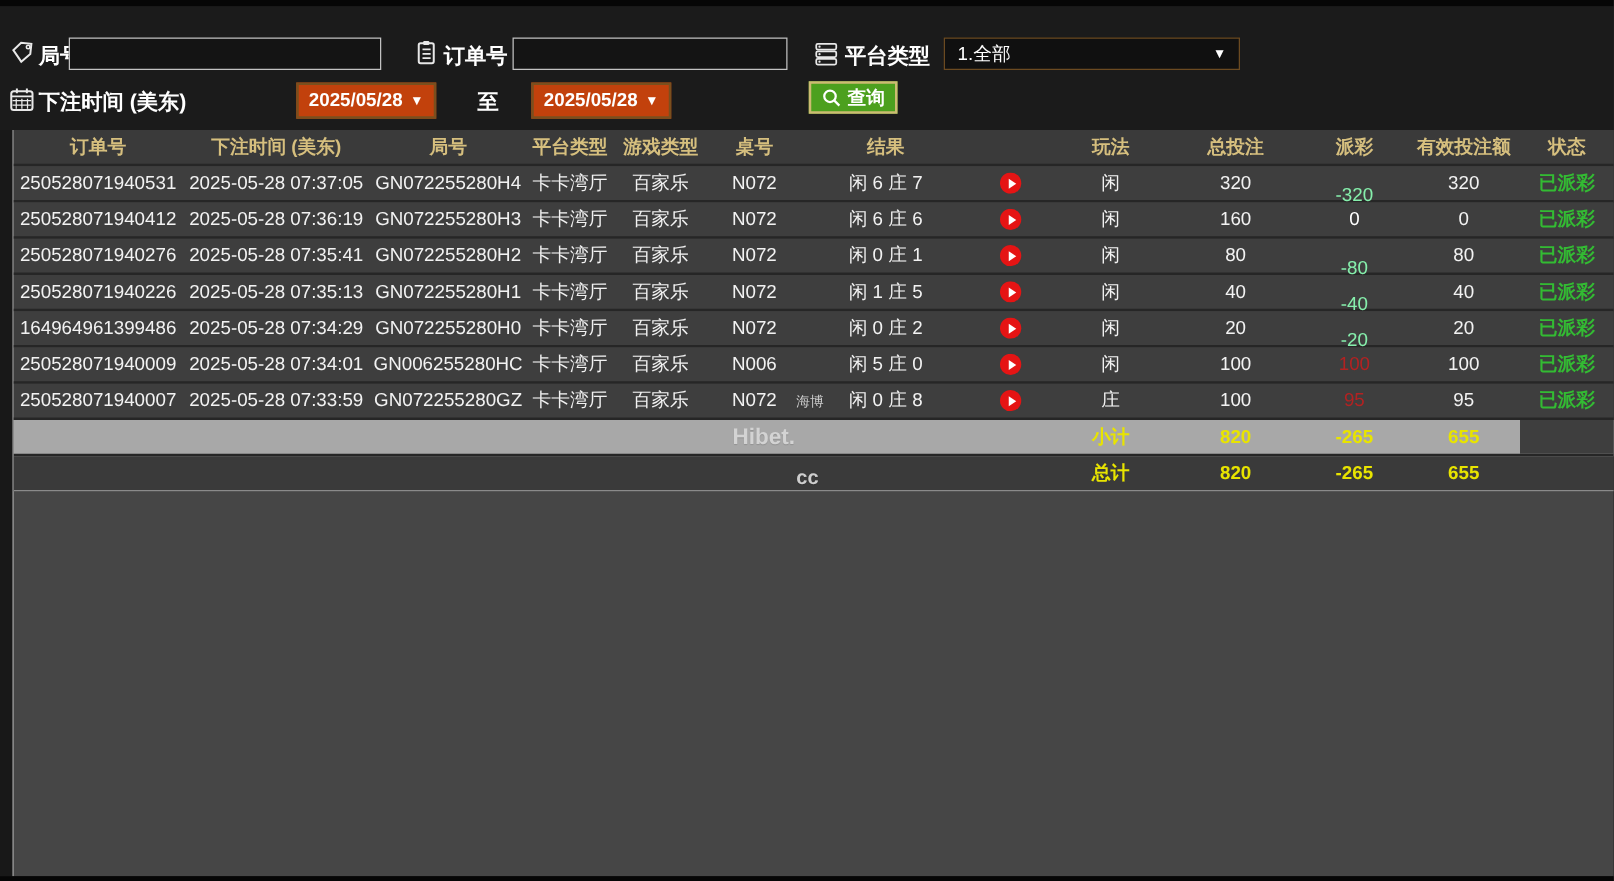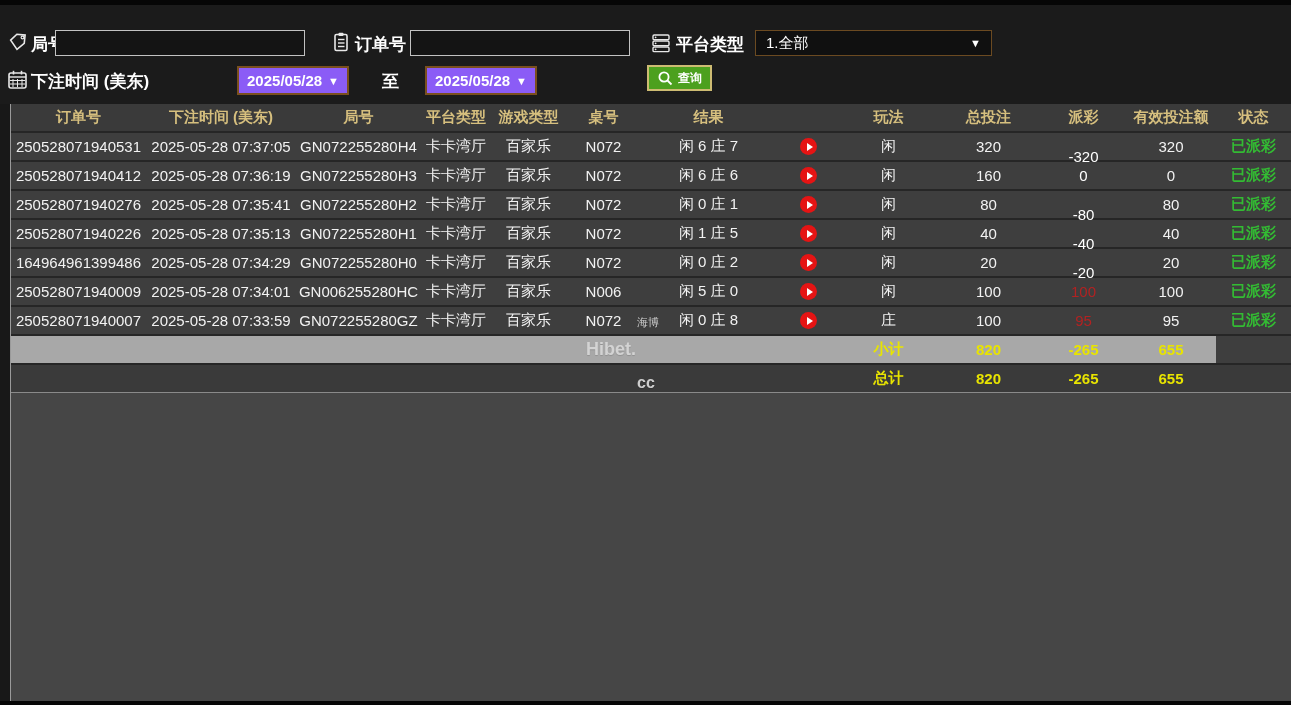--- a/index.html
+++ b/index.html
@@ -22,28 +22,28 @@
     position:absolute;height:24px;background:#141414;border:1px solid #c2c2c2;
     color:#fff;font-size:14px;padding:0 6px;outline:none;
   }
   .fselect{
     position:absolute;height:26px;background:#101010;border:1px solid #6b4a21;
     color:#fff;font-size:15px;display:flex;align-items:center;justify-content:space-between;
     padding:0 10px;box-sizing:border-box;cursor:default;
   }
   .fselect .arrow{font-size:11px;color:#fff;}
   .datebtn{
-    position:absolute;height:25px;background:#8b5cf6;border:2px solid #7a4f1e;
+    position:absolute;height:25px;background:#c2410c;border:2px solid #7a4f1e;
     color:#fff;font-weight:bold;font-size:15px;display:flex;align-items:center;
     justify-content:center;gap:6px;box-sizing:content-box;padding:0 6px;cursor:default;
   }
   .datebtn .arrow{font-size:11px;}
   .searchbtn{
     position:absolute;height:26px;background:#4ca01e;border:2px solid #cdbb72;
-    color:#fff;font-weight:bold;font-size:12px;display:flex;align-items:center;
+    color:#fff;font-weight:bold;font-size:15px;display:flex;align-items:center;
     gap:4px;padding:0 8px;cursor:pointer;
   }
 
   
   .panel{
     position:absolute;left:10px;top:104px;width:1281px;height:597px;
     background:#464646;border-left:1px solid #9a9a9a;box-sizing:border-box;
   }
   .trow{
     display:grid;
@@ -54,21 +54,21 @@
     background:#3e3e3e;
     font-size:15px;
   }
   .trow.header{background:#3a3a3a;color:#d6bf7e;font-weight:bold;height:27px;}
   .cell{text-align:center;white-space:nowrap;overflow:hidden;}
   .trow.subtotal{background:#a8a8a8;position:relative;}
   .trow.subtotal .cell{color:#e8e400;font-weight:bold;}
   .trow.subtotal .cell.status-cell{background:#3e3e3e;height:100%;}
   .trow.total{background:#3a3a3a;border-bottom:1px solid #8a8a8a;}
   .trow.total .cell{color:#e8e400;font-weight:bold;}
-  .tone-neg{color:#ffffff;margin-top:20px;}
+  .tone-neg{color:#86efac;margin-top:20px;}
   .tone-pos{color:#b22222;}
   .tone-zero{color:#ffffff;}
   .status{color:#33bb33;font-weight:bold;}
   .playbtn{
     width:17px;height:17px;border-radius:50%;background:#e51414;
     display:flex;align-items:center;justify-content:center;margin:0 auto;cursor:pointer;
   }
   .playbtn::after{
     content:"";display:block;margin-left:2px;
     border-left:6px solid #fff;border-top:4px solid transparent;border-bottom:4px solid transparent;

